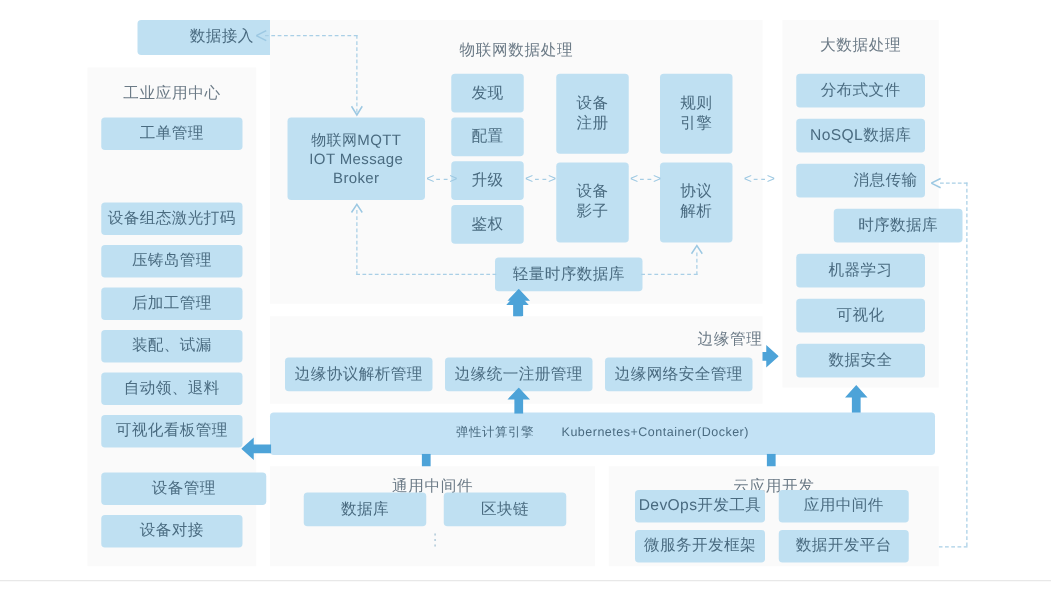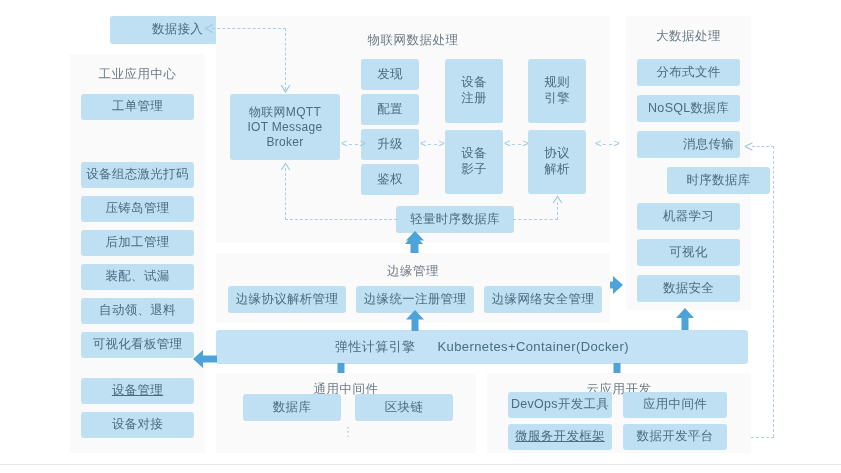--- a/index.html
+++ b/index.html
@@ -41,21 +41,21 @@
     align-items: center;
     justify-content: center;
     text-align: center;
     line-height: 1.25;
     box-sizing: border-box;
     letter-spacing: .3px;
   }
   .box.wide-bar {
     background: #c3e2f5;
     justify-content: center;
-    font-size: 13px;
+    font-size: 10px;
     letter-spacing: .4px;
   }
   .box.multiline {
     flex-direction: column;
     white-space: pre-line;
   }
   .arrow {
     position: absolute;
   }
   .dash-line {
@@ -105,21 +105,21 @@
   <div class="panel" style="left:70px; top:54px; width:135px; height:399px;">
     <div class="panel-title" style="top:12px;">工业应用中心</div>
   </div>
   <div class="box" style="left:81px; top:94px; width:113px; height:26px;">工单管理</div>
   <div class="box" style="left:81px; top:162px; width:113px; height:26px;">设备组态激光打码</div>
   <div class="box" style="left:81px; top:196px; width:113px; height:26px;">压铸岛管理</div>
   <div class="box" style="left:81px; top:230px; width:113px; height:26px;">后加工管理</div>
   <div class="box" style="left:81px; top:264px; width:113px; height:26px;">装配、试漏</div>
   <div class="box" style="left:81px; top:298px; width:113px; height:26px;">自动领、退料</div>
   <div class="box" style="left:81px; top:332px; width:113px; height:26px;">可视化看板管理</div>
-  <div class="box" style="left:81px; top:378px; width:113px; height:26px;text-decoration:underline;">设备管理</div>
+  <div class="box" style="left:81px; top:378px; width:132px; height:26px;">设备管理</div>
   <div class="box" style="left:81px; top:412px; width:113px; height:26px;">设备对接</div>
 
   <div class="panel" style="left:216px; top:16px; width:394px; height:227px;">
     <div class="panel-title" style="top:16px;">物联网数据处理</div>
   </div>
 
   <div class="box multiline" style="left:230px; top:94px; width:110px; height:66px; font-size:12px;">物联网MQTT
 IOT Message
 Broker</div>
 
@@ -191,21 +191,21 @@
   <div class="dash-line dash-h" style="left:752px; top:146px; width:22px;"></div>
   <svg class="arrow" style="left:744px; top:141px;" width="11" height="11" viewBox="0 0 11 11">
     <path d="M1 5.5 L8.5 1.8 M1 5.5 L8.5 9.2" stroke="#9cc8e2" stroke-width="1.2" fill="none"></path>
   </svg>
   <div class="dash-line dash-h" style="left:731px; top:437px; width:43px;"></div>
   <svg class="arrow" style="left:724px; top:432px;" width="11" height="11" viewBox="0 0 11 11">
     <path d="M1 5.5 L8.5 1.8 M1 5.5 L8.5 9.2" stroke="#9cc8e2" stroke-width="1.2" fill="none"></path>
   </svg>
 
   <div class="panel" style="left:216px; top:253px; width:394px; height:70px;">
-    <div class="panel-title" style="top:10px;">边缘管理</div>
+    <div class="panel-title" style="top:10px;text-align:right;">边缘管理</div>
   </div>
   <div class="box" style="left:228px; top:286px; width:118px; height:27px;">边缘协议解析管理</div>
   <div class="box" style="left:356px; top:286px; width:118px; height:27px;">边缘统一注册管理</div>
   <div class="box" style="left:484px; top:286px; width:118px; height:27px;">边缘网络安全管理</div>
 
   <div class="box wide-bar" style="left:216px; top:330px; width:532px; height:34px;">
     <span>弹性计算引擎</span>
     <span style="display:inline-block; width:22px;"></span>
     <span>Kubernetes+Container(Docker)</span>
   </div>
@@ -231,18 +231,18 @@
   </div>
   <div class="box" style="left:243px; top:394px; width:98px; height:27px;">数据库</div>
   <div class="box" style="left:355px; top:394px; width:98px; height:27px;">区块链</div>
   <div class="vdots" style="left:338px; top:425px; width:20px; font-size:13px; line-height:1;">⋮</div>
 
   <div class="panel" style="left:487px; top:373px; width:264px; height:80px;">
     <div class="panel-title" style="top:8px;">云应用开发</div>
   </div>
   <div class="box" style="left:508px; top:392px; width:104px; height:26px;">DevOps开发工具</div>
   <div class="box" style="left:623px; top:392px; width:104px; height:26px;">应用中间件</div>
-  <div class="box" style="left:508px; top:424px; width:104px; height:26px;text-decoration:underline;">微服务开发框架</div>
+  <div class="box" style="left:508px; top:424px; width:104px; height:26px;">微服务开发框架</div>
   <div class="box" style="left:623px; top:424px; width:104px; height:26px;">数据开发平台</div>
 
   <div class="bottom-rule" style="top:464px;"></div>
 
 </div>
 
 </body></html>

